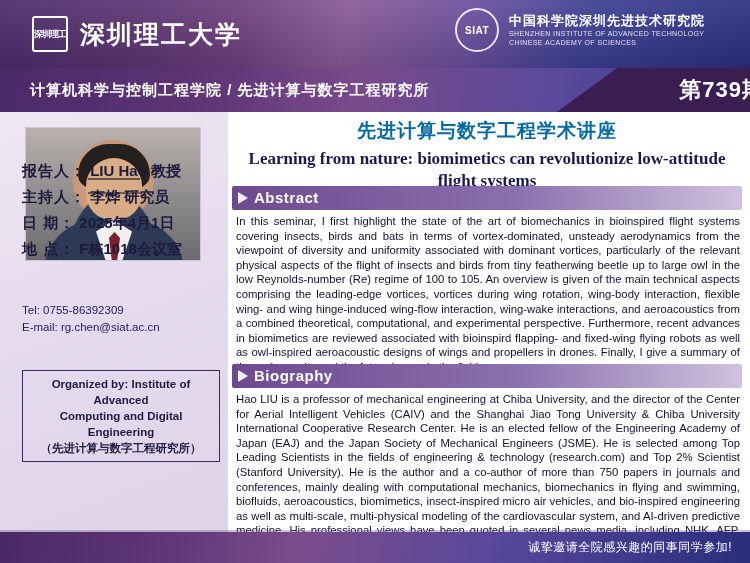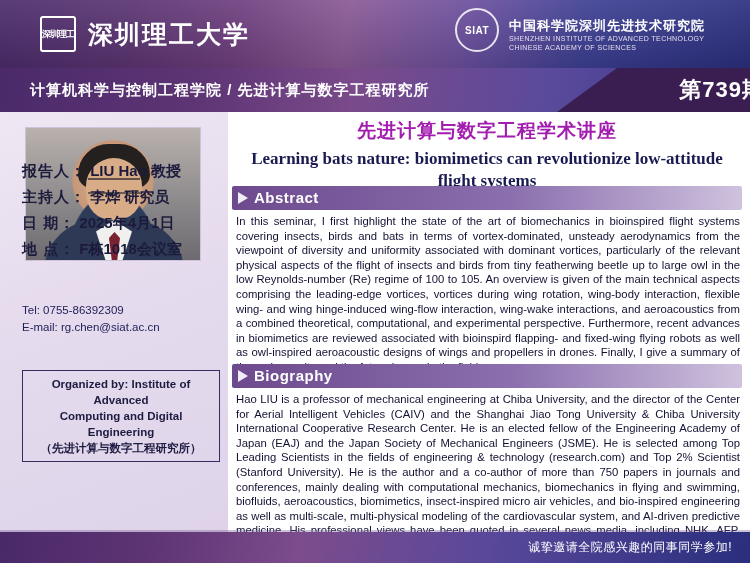--- a/index.html
+++ b/index.html
@@ -49,34 +49,33 @@
     display: flex;
     align-items: center;
     justify-content: center;
     font-size: 9px;
     line-height: 10px;
     color: #ffffff;
     text-align: center;
     font-weight: bold;
     letter-spacing: -1px;
     box-sizing: border-box;
-    margin-left: 8px;
   }
   .szy-name {
     margin-left: 12px;
     color: #ffffff;
     font-size: 25px;
     font-weight: bold;
     letter-spacing: 2px;
   }
   .siat-logo {
     position: absolute;
     left: 455px; top: 8px;
     display: flex;
-    align-items: flex-end;
+    align-items: center;
     z-index: 3;
   }
   .siat-seal {
     width: 44px; height: 44px;
     border-radius: 50%;
     border: 2px solid rgba(255,255,255,0.85);
     display: flex;
     align-items: center;
     justify-content: center;
     color: #ffffff;
@@ -243,21 +242,21 @@
   }
 
   
   .titles {
     position: absolute;
     left: 232px; top: 118px;
     width: 510px;
     text-align: center;
   }
   .title-cn {
-    color: #a21caf;
+    color: #0369a1;
     font-size: 19px;
     font-weight: bold;
     letter-spacing: 1px;
     line-height: 26px;
   }
   .title-en {
     margin-top: 4px;
     color: #1a1a52;
     font-family: "Liberation Serif", serif;
     font-size: 17px;
@@ -389,21 +388,21 @@
   </div>
 
   <div class="org-box">
     <div>Organized by: Institute of Advanced</div>
     <div>Computing and Digital Engineering</div>
     <div>（先进计算与数字工程研究所）</div>
   </div>
 
   <div class="titles">
     <div class="title-cn">先进计算与数字工程学术讲座</div>
-    <div class="title-en">Learning bats nature: biomimetics can revolutionize low-attitude flight systems</div>
+    <div class="title-en">Learning from nature: biomimetics can revolutionize low-attitude flight systems</div>
   </div>
 
   <div class="section-head" id="abstract-head">
     <span class="bullet"></span>
     <span class="stext">Abstract</span>
   </div>
   <div class="body-text" id="abstract-text">In this seminar, I first highlight the state of the art of biomechanics in bioinspired flight systems covering insects, birds and bats in terms of vortex-dominated, unsteady aerodynamics from the viewpoint of diversity and uniformity associated with dominant vortices, particularly of the relevant physical aspects of the flight of insects and birds from tiny featherwing beetle up to large owl in the low Reynolds-number (Re) regime of 100 to 105. An overview is given of the main technical aspects comprising the leading-edge vortices, vortices during wing rotation, wing-body interaction, flexible wing- and wing hinge-induced wing-flow interaction, wing-wake interactions, and aeroacoustics from a combined theoretical, computational, and experimental perspective. Furthermore, recent advances in biomimetics are reviewed associated with bioinspird flapping- and fixed-wing flying robots as well as owl-inspired aeroacoustic designs of wings and propellers in drones. Finally, I give a summary of the main results and the future issues in the field.</div>
 
   <div class="section-head" id="bio-head">
     <span class="bullet"></span>

